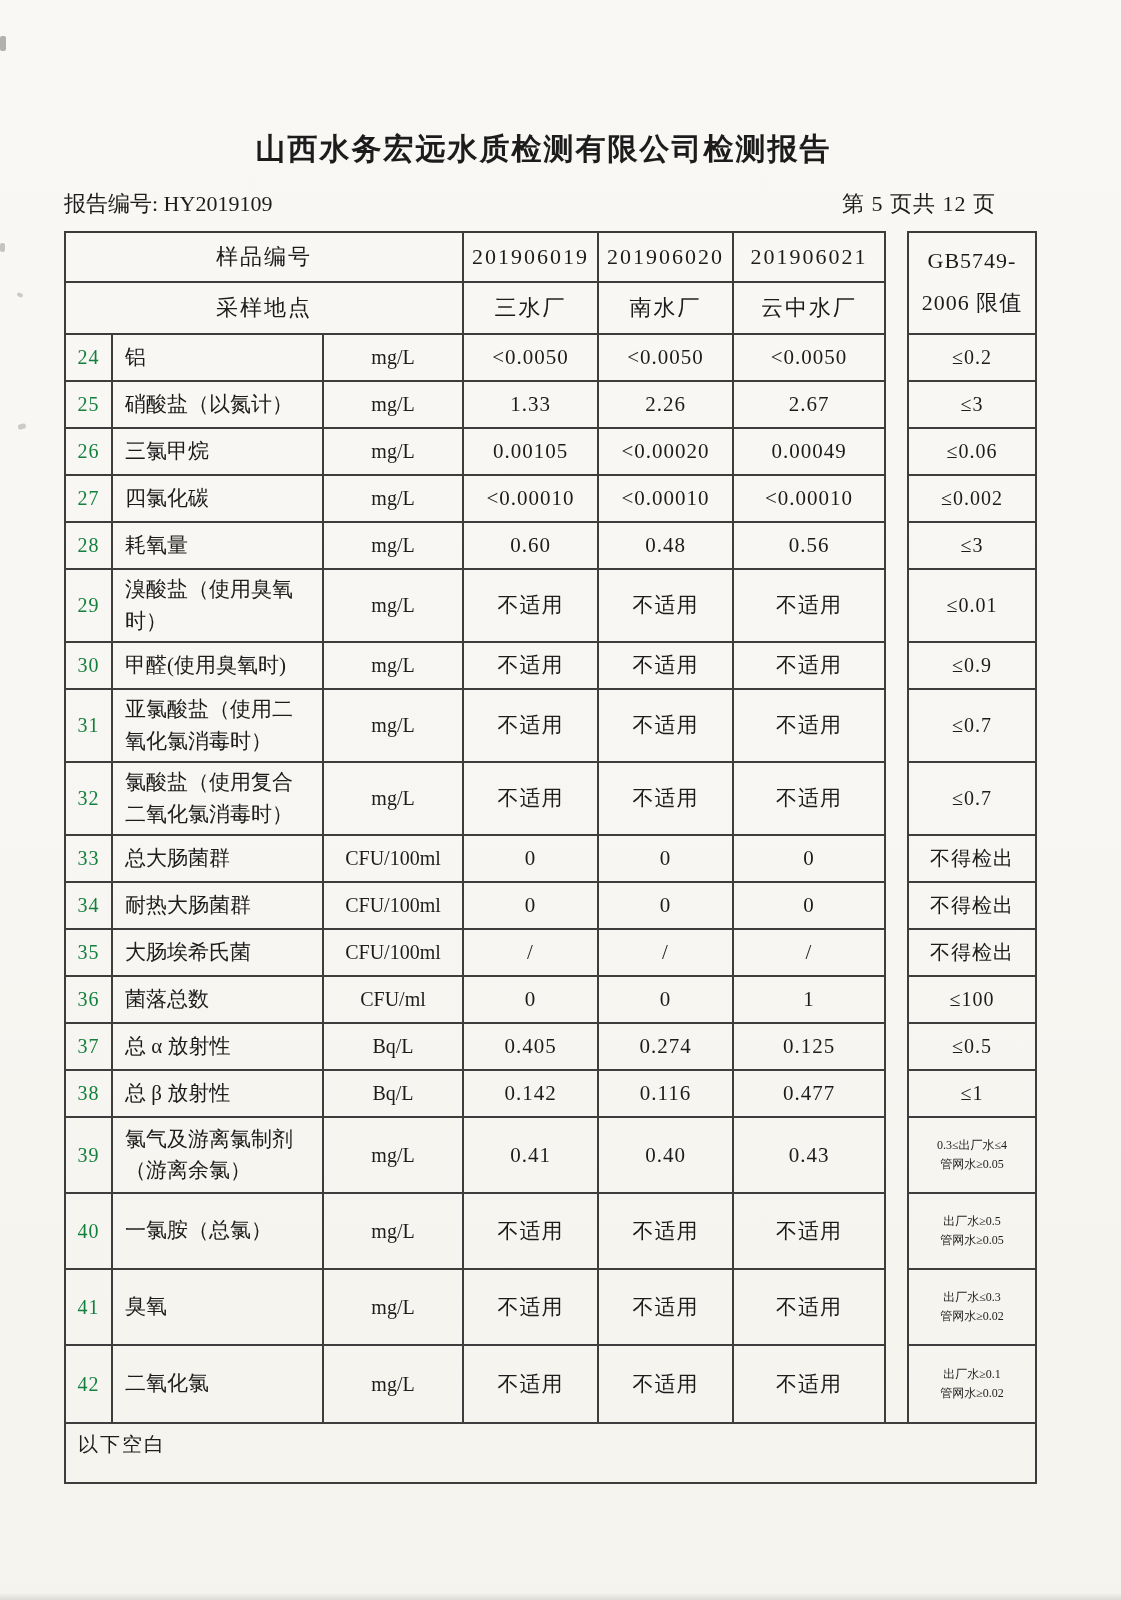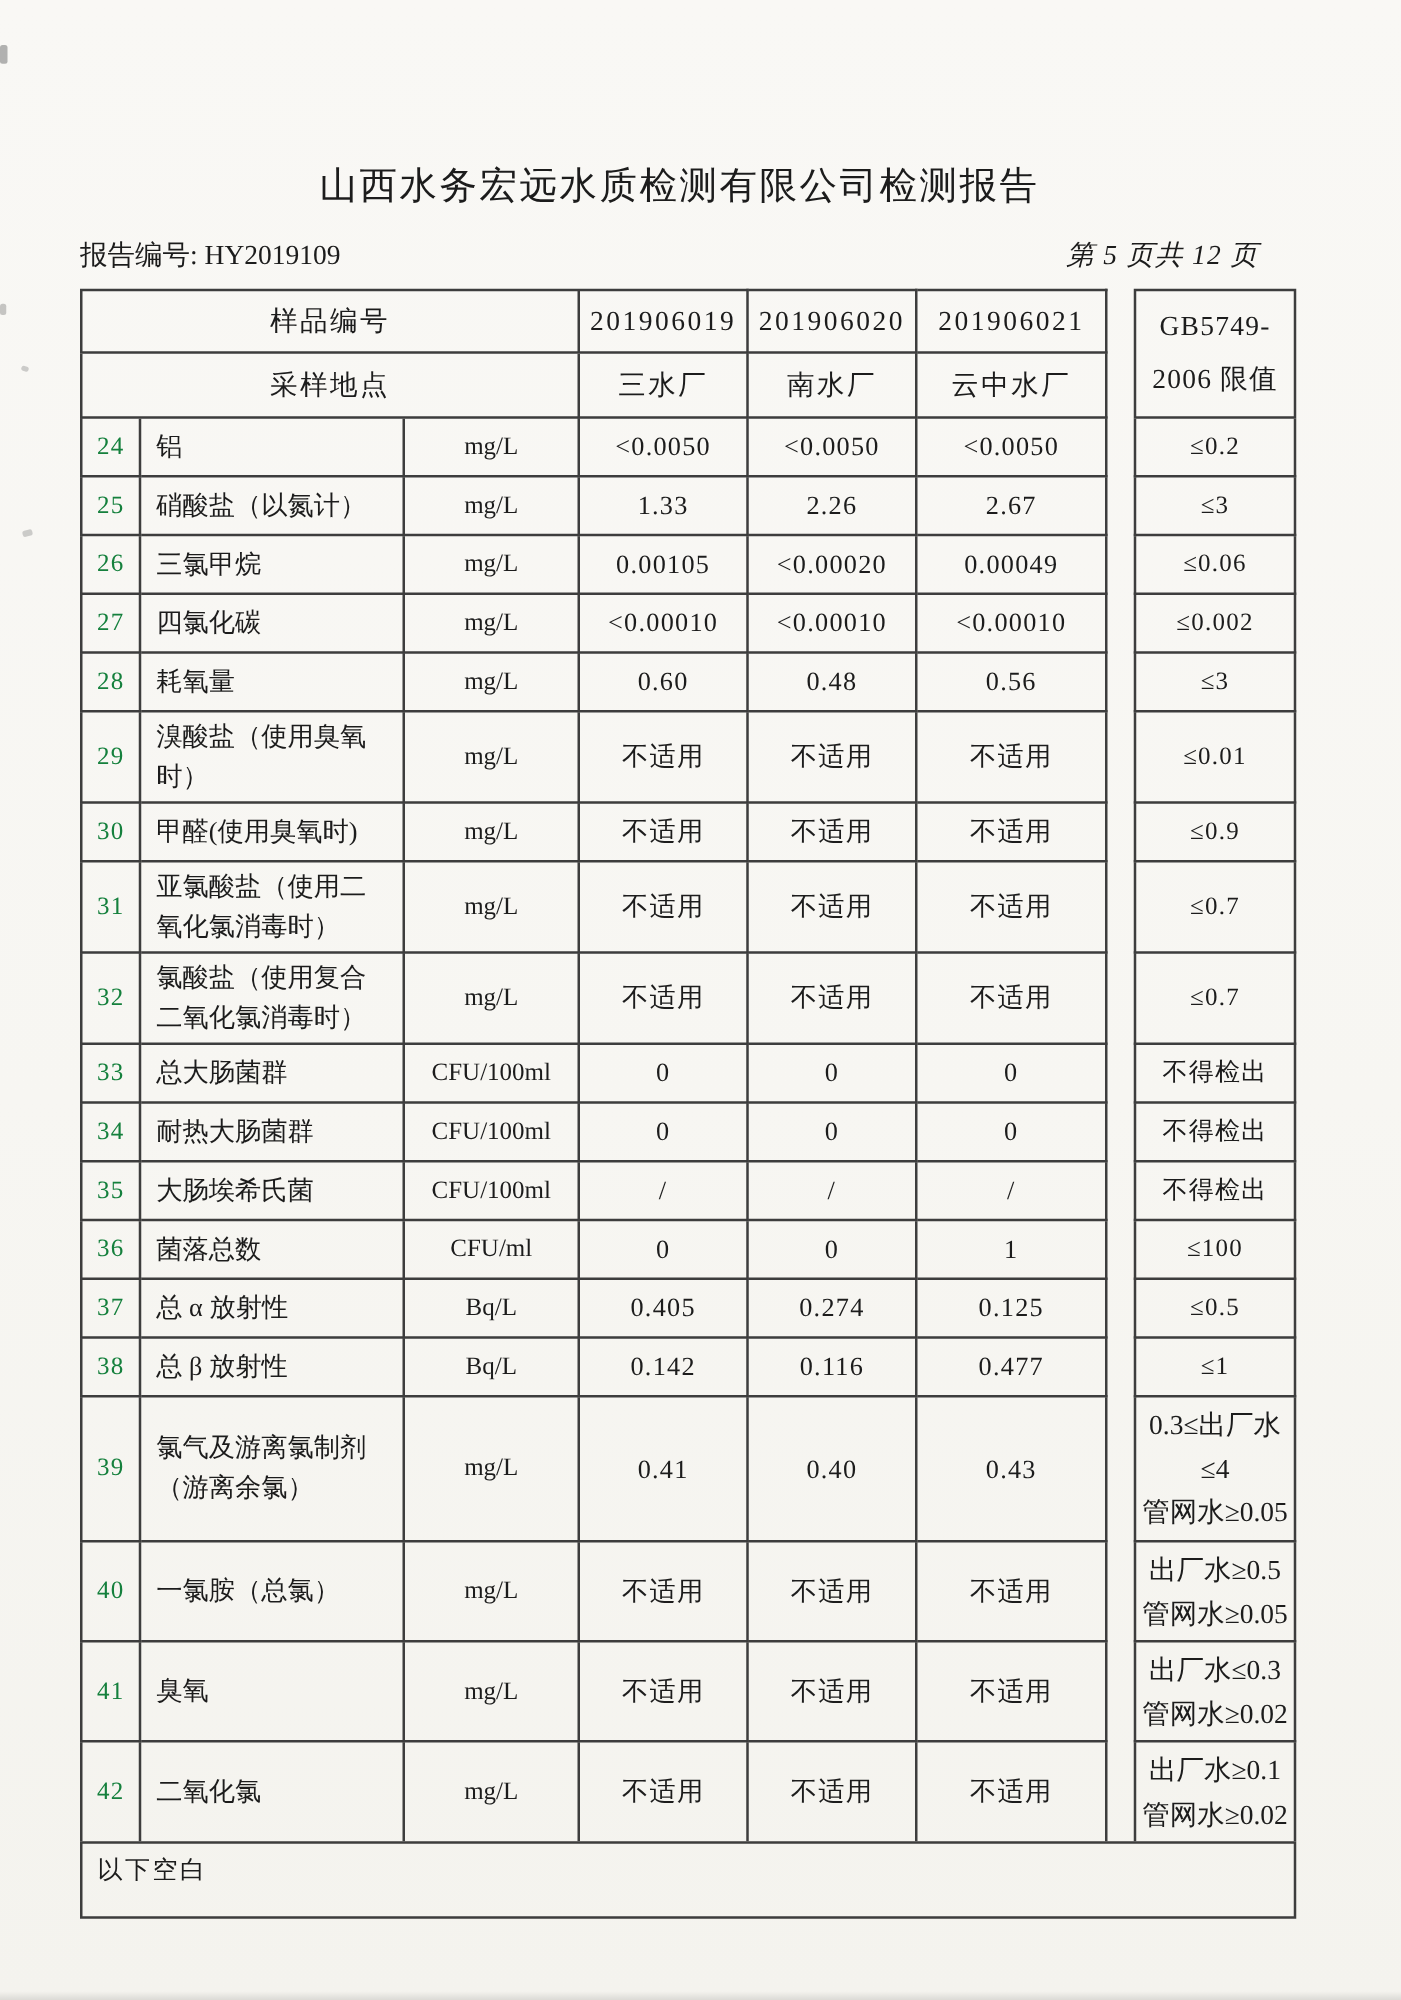--- a/index.html
+++ b/index.html
@@ -22,28 +22,28 @@
   .speck{position:absolute;background:#777;opacity:.55;border-radius:2px;}
   .speck.s1{left:0;top:36px;width:6px;height:15px;}
   .speck.s2{left:0;top:243px;width:5px;height:9px;opacity:.4;}
   .speck.s3{left:17px;top:293px;width:6px;height:4px;opacity:.35;transform:rotate(20deg);}
   .speck.s4{left:18px;top:424px;width:8px;height:5px;opacity:.35;transform:rotate(-15deg);}
 
   .title{
     margin:131px 0 0 0;padding-right:34px;
     text-align:center;
     font-family:"Liberation Sans","DejaVu Sans",sans-serif;
-    font-size:30px;font-weight:normal;letter-spacing:2px;line-height:36px;
+    font-size:30px;font-weight:bold;letter-spacing:2px;line-height:36px;
   }
   .meta{
     width:973px;margin:24px 0 0 64px;
     display:flex;justify-content:space-between;align-items:baseline;
     font-size:22px;line-height:26px;
   }
-  .meta .pageno{margin-right:30px;letter-spacing:1px;font-style:italic;}
+  .meta .pageno{margin-right:41px;letter-spacing:1px;}
 
   .grid{
     width:973px;margin:14px 0 0 64px;
     display:grid;
     grid-template-columns:49px 211px 140px 135px 135px 152px 21px 130px;
     grid-auto-flow:row;
   }
   .c{
     box-sizing:border-box;
     display:flex;align-items:center;justify-content:center;
@@ -62,21 +62,21 @@
   .hc{min-height:52px;font-size:22px;letter-spacing:2px;}
   .c.span3{grid-column:span 3;}
   .c.name{
     justify-content:flex-start;text-align:left;
     white-space:pre-line;padding-left:12px;line-height:1.5;
   }
   .c.no{font-size:20px;color:#15803d;letter-spacing:1px;}
   .c.unit{font-size:20px;letter-spacing:0;}
   .c.val{letter-spacing:1px;}
   .c.limit{font-size:20px;letter-spacing:1px;white-space:pre-line;}
-  .c.limit2{font-size:22px;line-height:1.6;letter-spacing:0;padding:4px 2px;min-height:76px;}
+  .c.limit2{font-size:12px;line-height:1.6;letter-spacing:0;padding:4px 2px;min-height:76px;}
   .gbhead{
     grid-column:8;grid-row:1 / 3;
     box-sizing:border-box;
     border:2px solid var(--line);
     display:flex;flex-direction:column;justify-content:space-around;align-items:center;
     font-size:22px;letter-spacing:1px;padding:8px 2px;
   }
   .footer-cell{
     grid-column:1 / -1;
     box-sizing:border-box;

